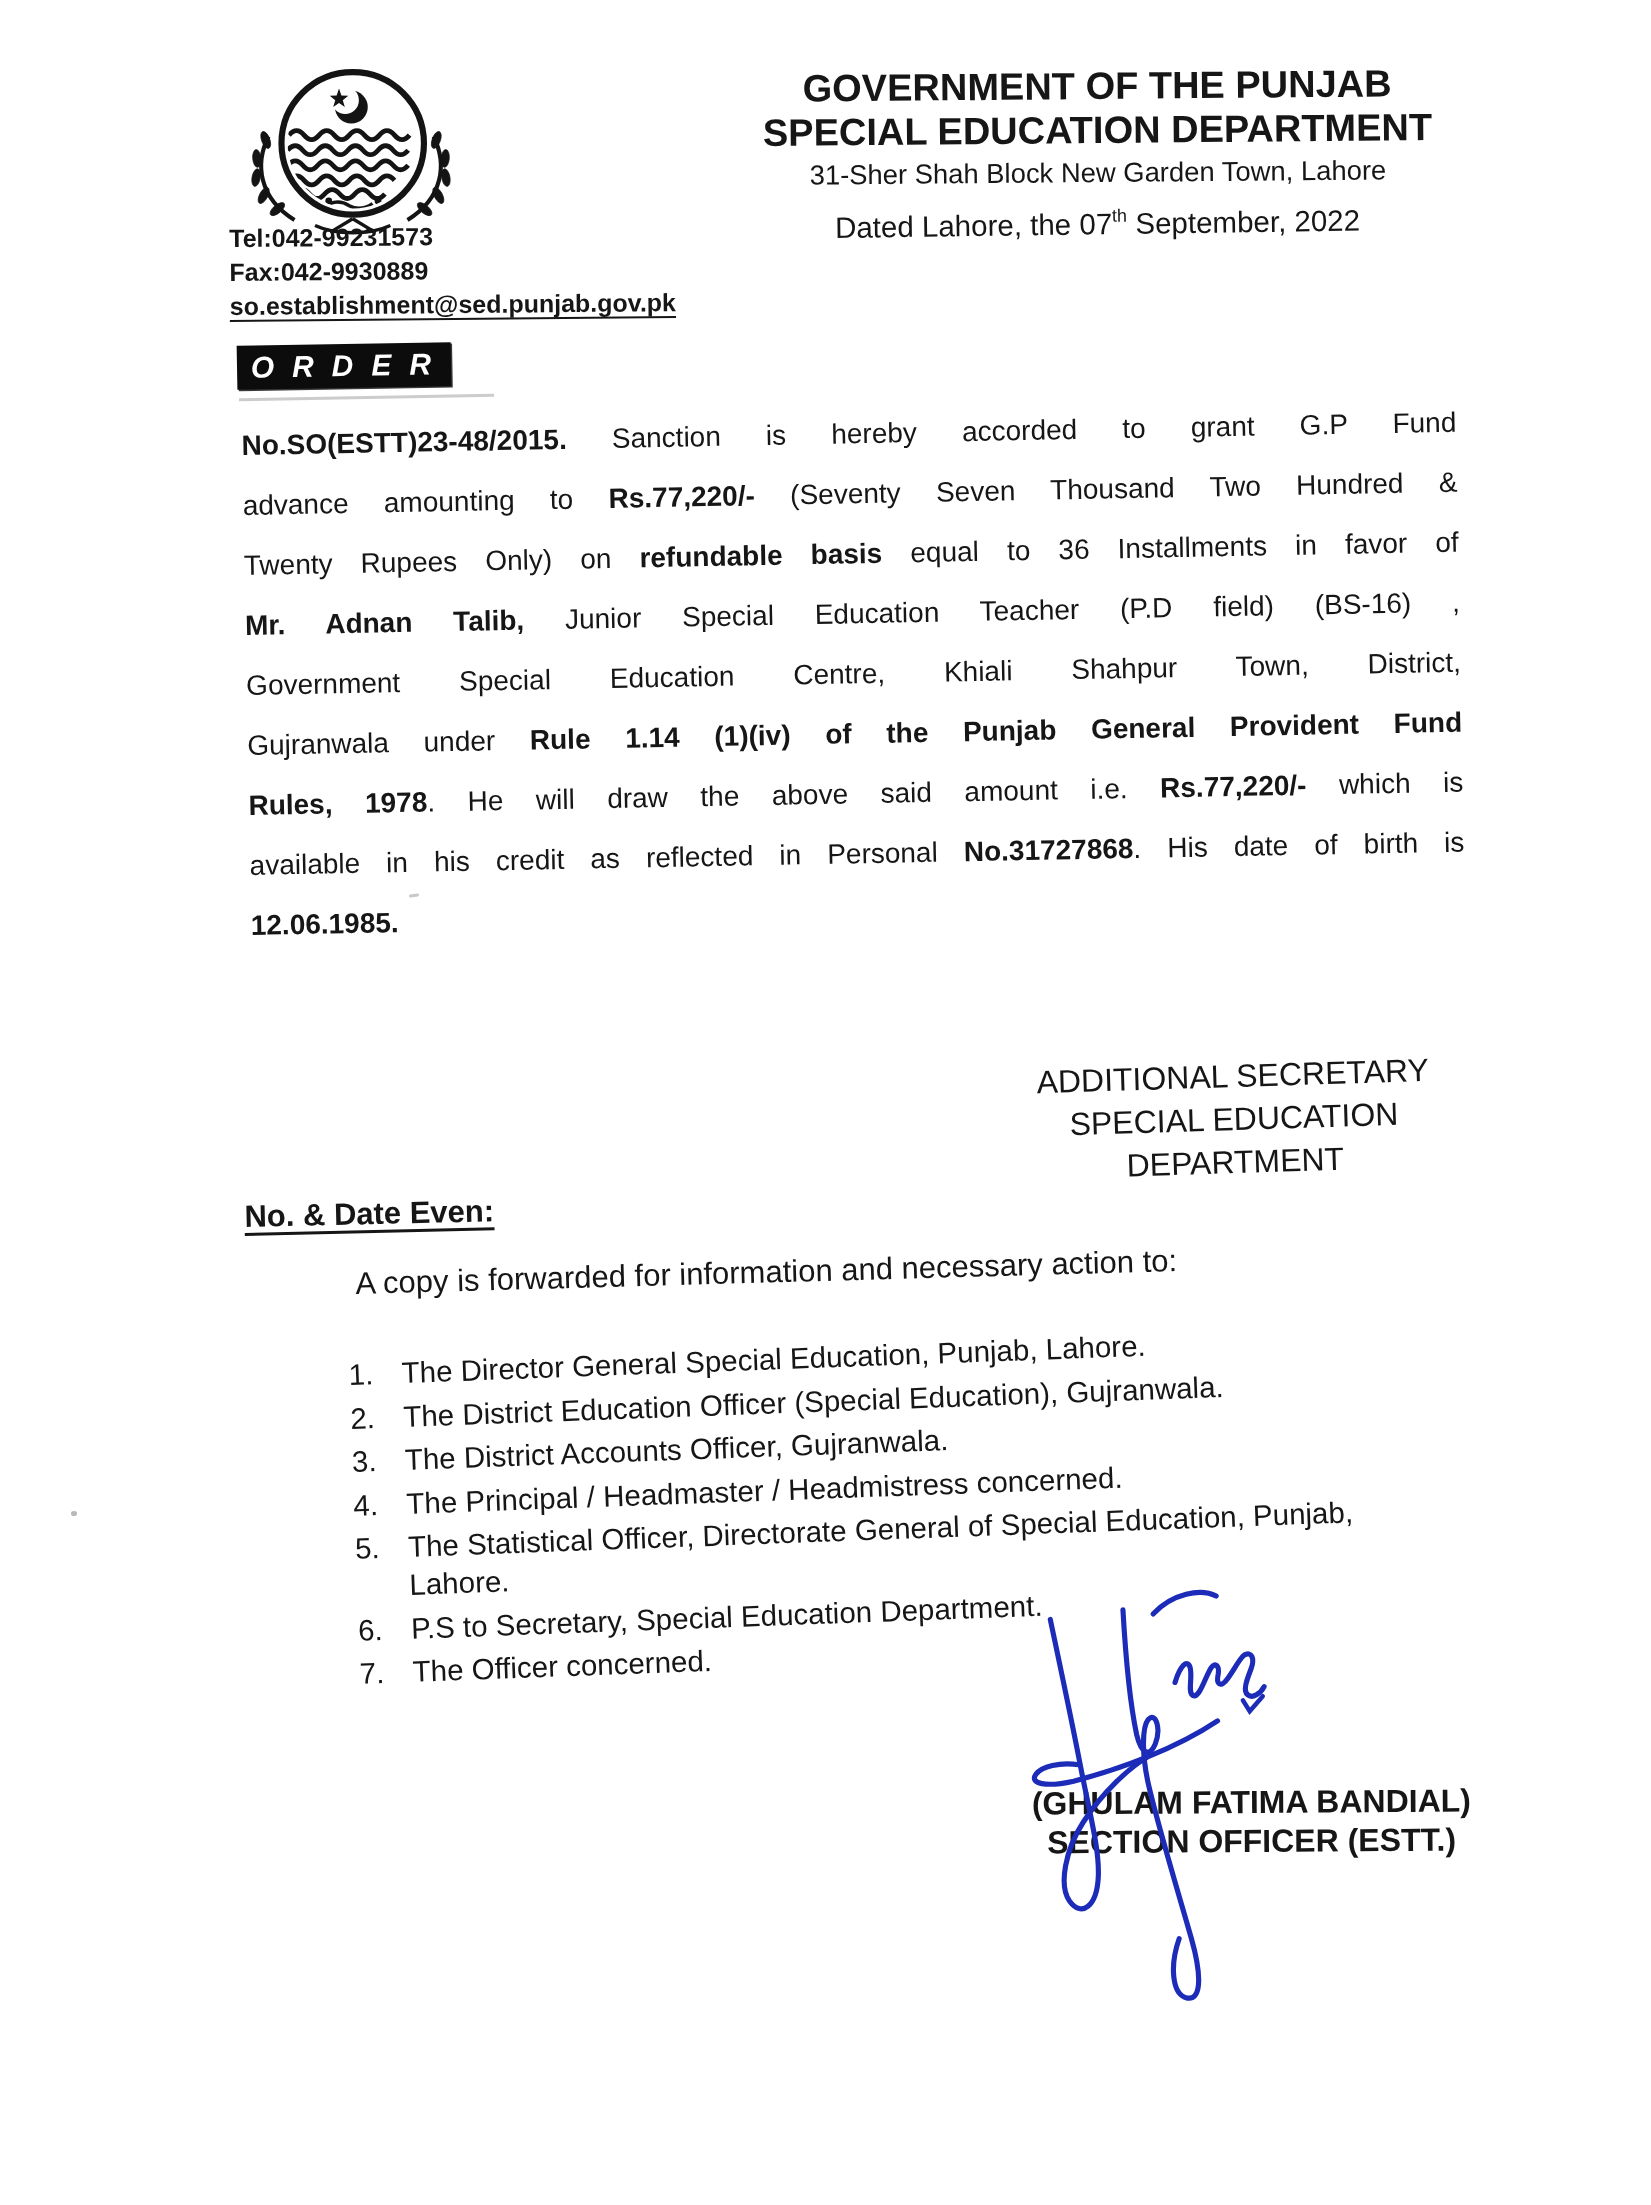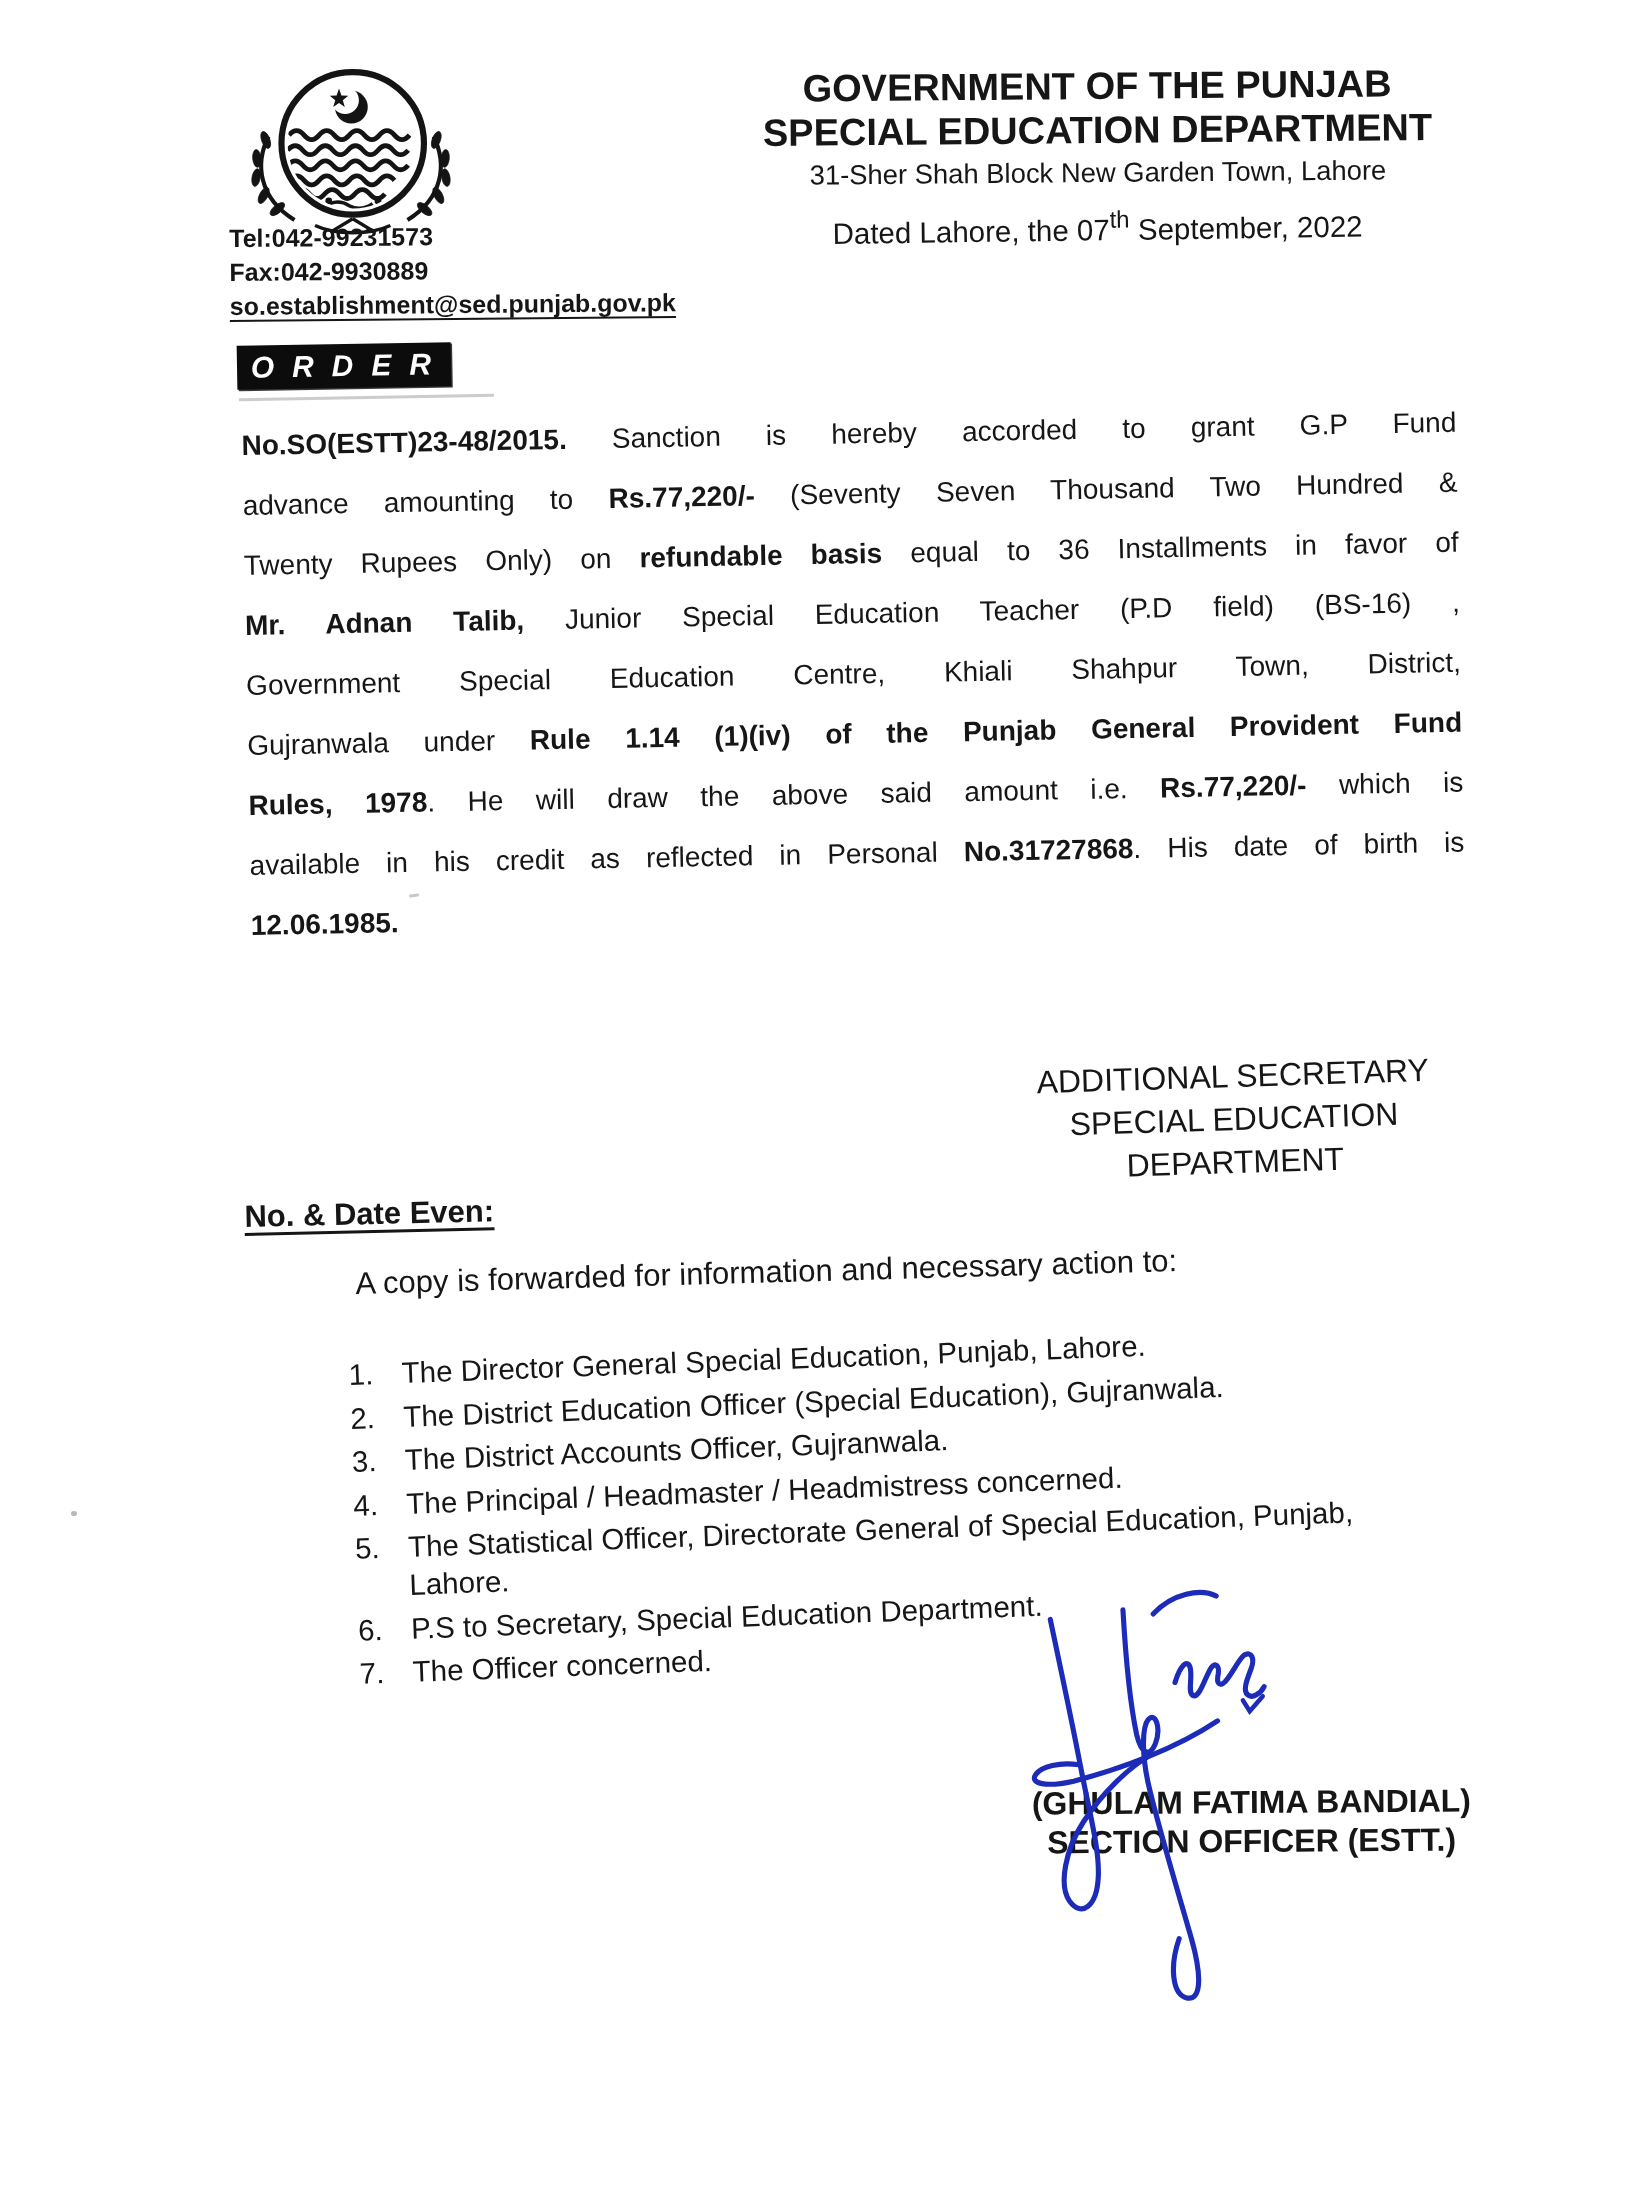--- a/index.html
+++ b/index.html
@@ -7,21 +7,21 @@
         font-family:"Liberation Sans", sans-serif;color:#161616;}
 
   
   .logo{position:absolute;left:226px;top:60px;width:250px;height:177px;}
   .contact{position:absolute;left:229px;top:221px;font-weight:700;font-size:25px;line-height:34px;transform:rotate(-0.5deg);transform-origin:0 0;}
   .contact .email{text-decoration:underline;text-decoration-thickness:2.1px;text-underline-offset:4.8px;}
   .org-block{position:absolute;left:727px;top:64px;width:741px;text-align:center;transform:rotate(-0.5deg);}
   .org-bold{font-size:38px;font-weight:700;line-height:44px;}
   .org-address{font-size:27.4px;line-height:36px;margin-top:2.7px;}
   .date-line{position:absolute;left:727px;top:206px;width:741px;text-align:center;font-size:29.5px;transform:rotate(-0.8deg);}
-  .date-line sup{font-size:24px;vertical-align:12.3px;}
+  .date-line sup{font-size:18px;vertical-align:12.3px;}
 
   
   .order-box{position:absolute;left:237px;top:344px;width:214px;height:44px;background:#0c0c0c;color:#fff;
              transform:rotate(-1deg);font-weight:700;font-style:italic;font-size:30px;line-height:43px;
              letter-spacing:18px;padding-left:13.7px;box-sizing:border-box;box-shadow:1.4px 1.4px 0 #3a3a3a;}
   .order-smudge{position:absolute;left:239px;top:396px;width:255px;height:2.7px;background:#9a9a9a;opacity:.5;transform:rotate(-1deg);}
 
   
   .body-block{position:absolute;left:241px;top:416px;width:1215px;font-size:28px;
               transform:rotate(-1.1deg);transform-origin:0 0;}

